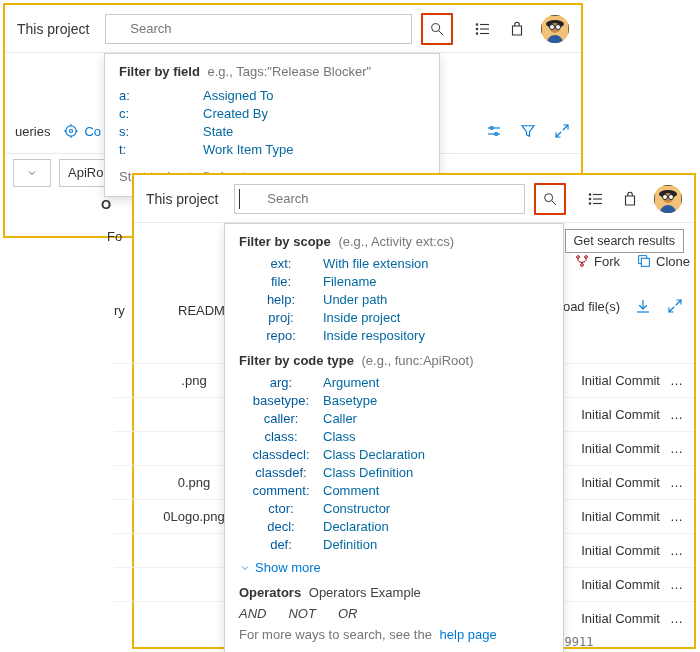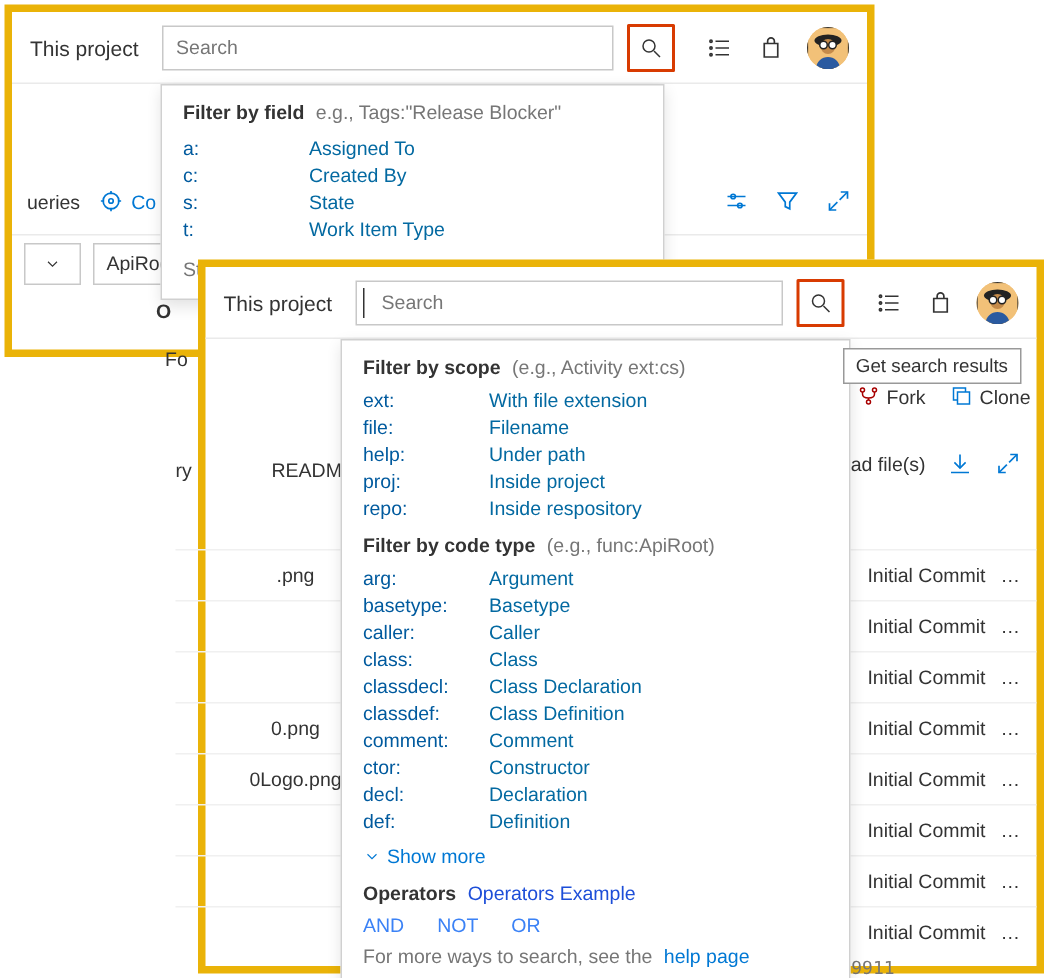--- a/index.html
+++ b/index.html
@@ -9,29 +9,29 @@
     color: #333;
     background: #fff;
     width: 700px;
     height: 652px;
     position: relative;
     overflow: hidden;
   }
   .window {
     position: absolute;
     background: #fff;
-    border: 5px solid #eab308;
+    border: 2px solid #eab308;
   }
   
   .win1 { left: 3px; top: 3px; width: 580px; height: 235px; }
   .hdr1 { height: 48px; border-bottom: 1px solid #eaeaea; display: flex; align-items: center; padding: 0 12px; gap: 10px; }
   .scope-label { font-size: 14px; color: #333; margin-right: 6px; white-space: nowrap; }
   .searchbox {
     flex: 1; height: 30px; border: 1px solid #c8c8c8; display: flex; align-items: center;
-    padding: 0 8px; color: #767676;
+    padding: 0 24px; color: #767676;
   }
   .search-icon-btn {
     width: 32px; height: 32px; display: flex; align-items: center; justify-content: center;
     border: 2px solid #d83b01; border-radius: 1px; margin-left: -1px;
     cursor: pointer;
   }
   .search-icon-btn svg { stroke: #333; }
   .hdr-icons { display: flex; gap: 14px; align-items: center; padding-left: 10px; }
   .iconbtn { width: 20px; height: 20px; display: flex; align-items: center; justify-content: center; color: #333; cursor: pointer; }
   .avatar {
@@ -65,26 +65,26 @@
   
   .win2 { left: 132px; top: 173px; width: 564px; height: 476px; z-index: 10; }
   .hdr2 { height: 48px; border-bottom: 1px solid #eaeaea; display: flex; align-items: center; padding: 0 12px; gap: 10px; }
   .dd2 {
     position: absolute; left: 90px; top: 48px; width: 340px; background: #fff;
     border: 1px solid #d0d0d0; box-shadow: 0 4px 10px rgba(0,0,0,.12); padding: 10px 14px 14px;
     z-index: 20;
   }
   .dd2 .section { margin-bottom: 6px; }
   .dd2 .dd-rows { margin-top: 6px; }
-  .dd2 .dd-key { width: 84px; color: #005a9e; }
+  .dd2 .dd-key { width: 84px; color: #005a9e; text-align: center; }
   .showmore { color: #0078d4; margin-top: 6px; display: flex; align-items: center; gap: 4px; }
   .ops-title { font-weight: 600; display: inline; margin-top: 10px;}
-  .ops-hint { color: #1d4ed8; display: inline; margin-left: 4px; }
+  .ops-hint { color: #404040; display: inline; margin-left: 4px; }
   .ops-row { display: flex; gap: 22px; margin-top: 6px; }
-  .ops-row .op { color: #3b82f6; }
+  .ops-row .op { color: #404040; font-style: italic; }
   .help-line { margin-top: 5px; color: #767676; white-space: nowrap; }
   .help-line .link { color: #0078d4; margin-left: 4px; }
   
   .tooltip {
     position: absolute; right: 10px; top: 54px; background: #fff; border: 1px solid #999;
     padding: 4px 8px; font-size: 12.5px; z-index: 30; white-space: nowrap;
   }
   
   .repoactions { position: absolute; right: 4px; top: 78px; display: flex; gap: 16px; align-items: flex-end; }
   .repoactions .act { display: flex; gap: 4px; align-items: center; color: #333; }

